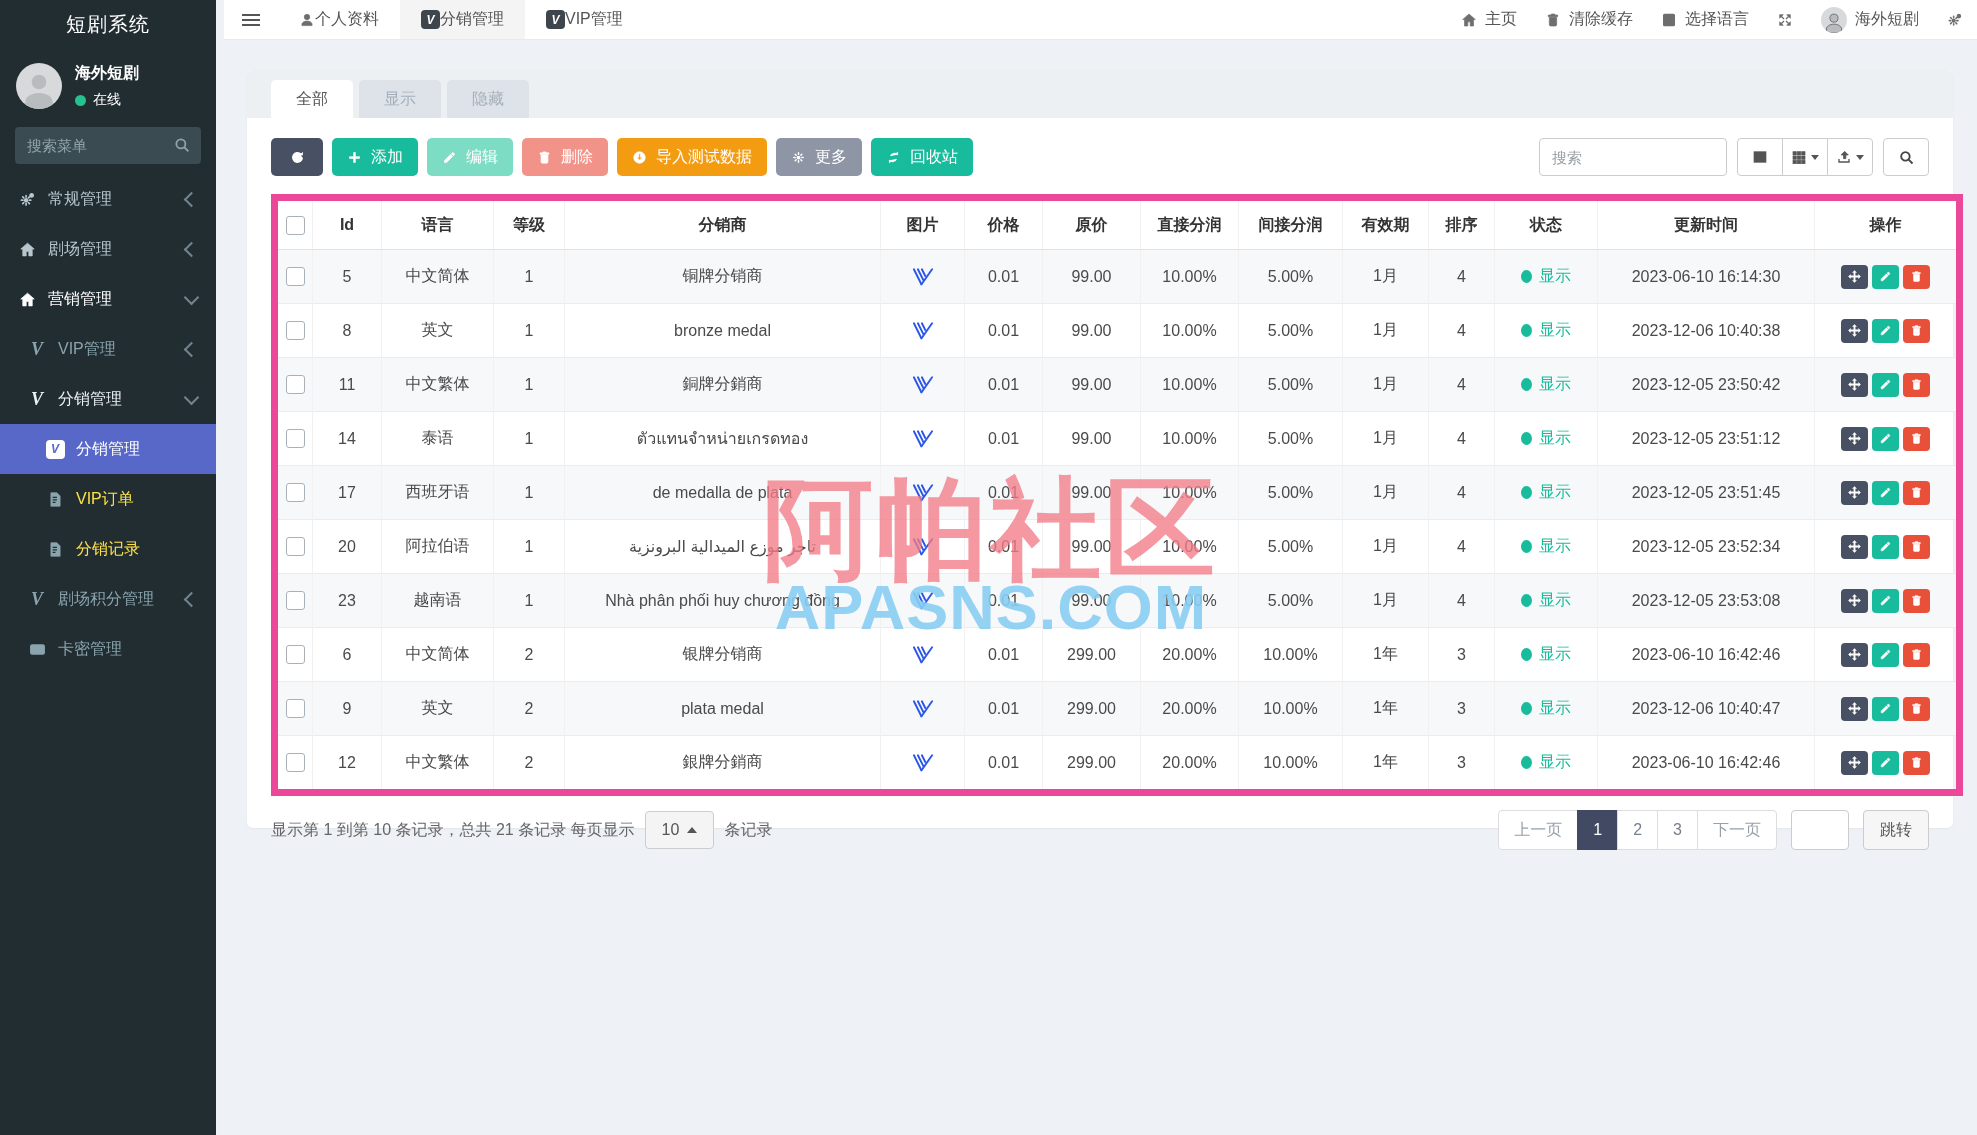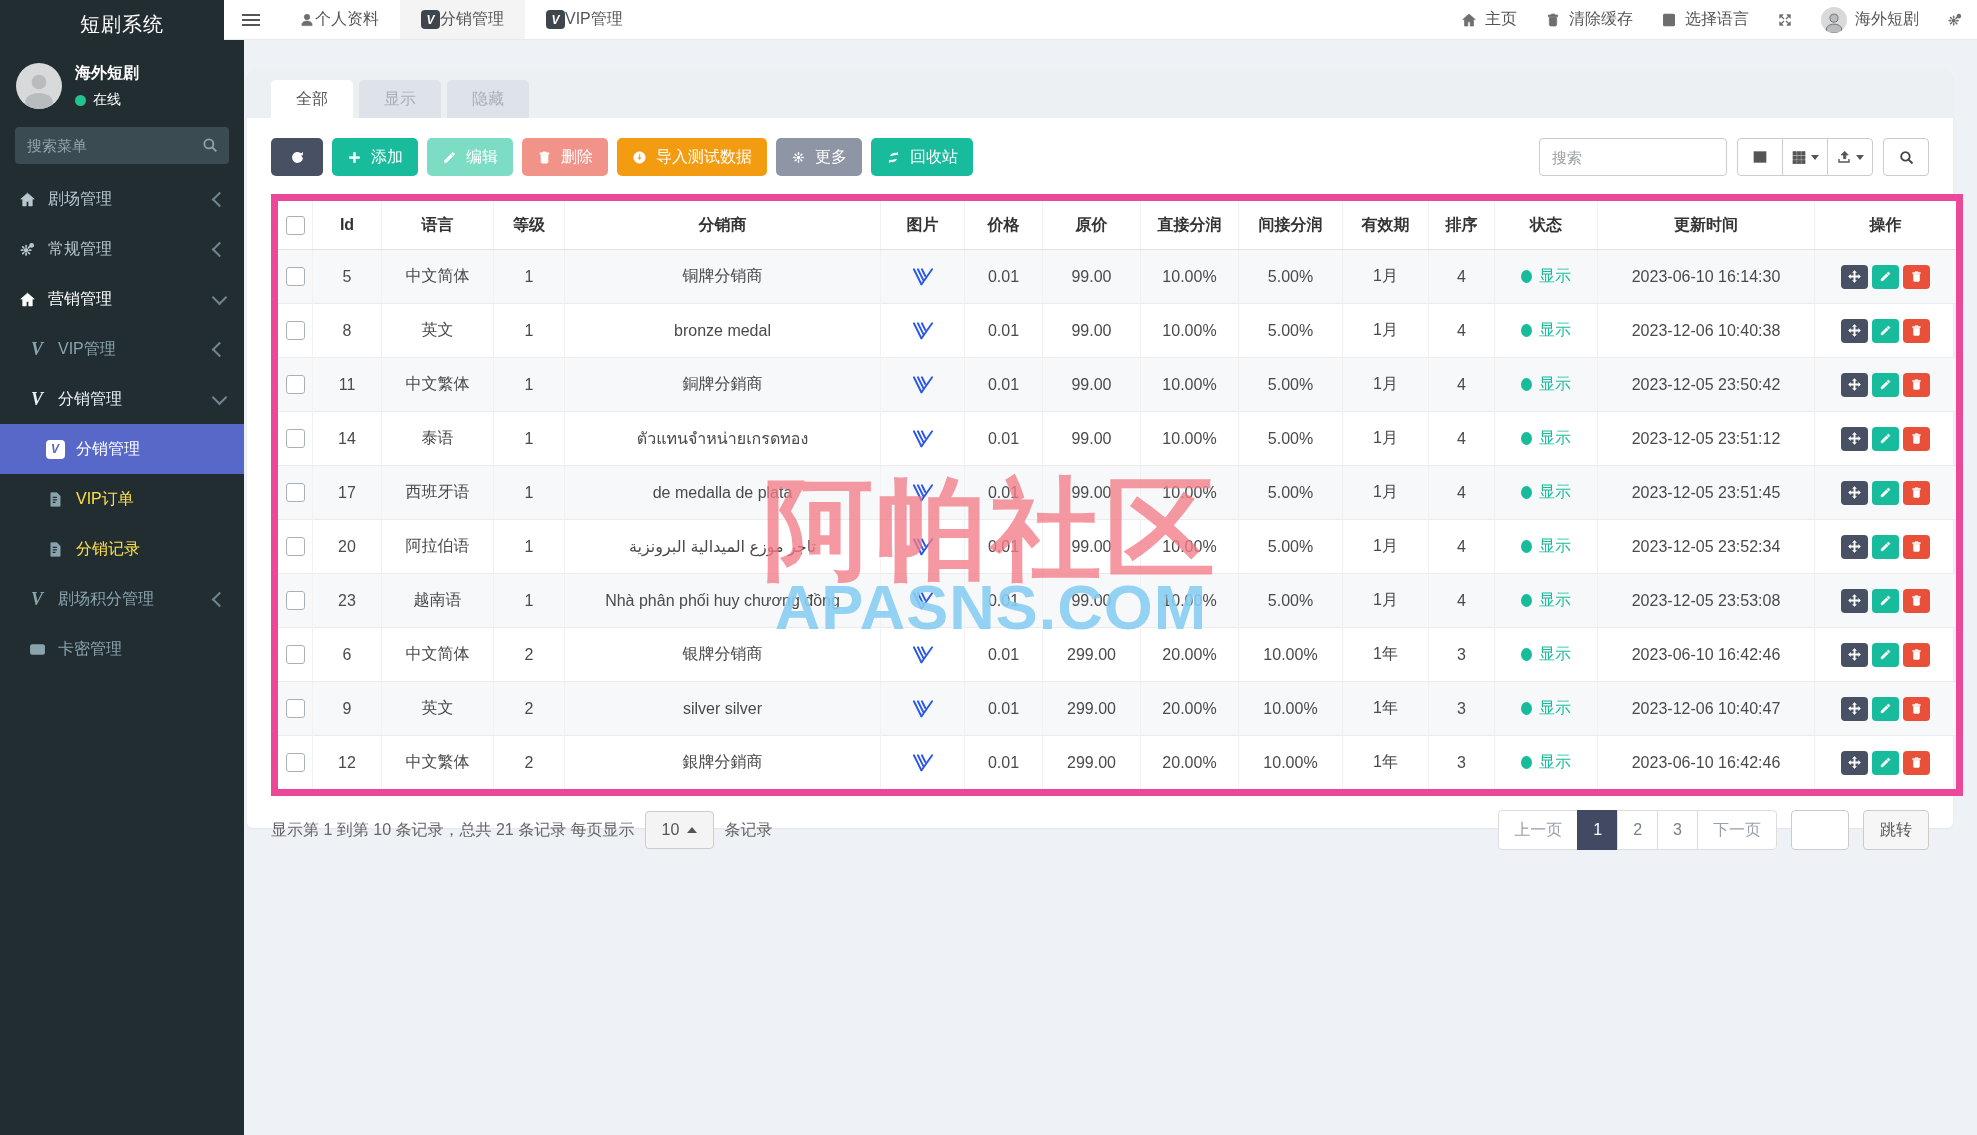--- a/index.html
+++ b/index.html
@@ -1,20 +1,20 @@
 <!DOCTYPE html>
 <html><head>
 <meta charset="utf-8">
 <style>
   html,body{margin:0;padding:0;background:#eef1f5;}
   .page{position:relative;width:1977px;height:1135px;overflow:hidden;background:#eef1f5;
         font-family:"Liberation Sans","DejaVu Sans",sans-serif;color:#333;}
 
   
-  .sidebar{position:absolute;left:0;top:0;bottom:0;width:244px;background:#222d32;color:#b8c7ce;z-index:2;}
+  .sidebar{position:absolute;left:0;top:0;bottom:0;width:216px;background:#222d32;color:#b8c7ce;z-index:2;}
   .brand{height:49px;display:flex;align-items:center;justify-content:center;color:#fff;font-size:20px;letter-spacing:1px;cursor:pointer;}
   .user-panel{display:flex;gap:13px;padding:14px 16px 8px;align-items:center;}
   .avatar{width:46px;height:46px;border-radius:50%;background:#d7d9db;display:flex;align-items:flex-end;justify-content:center;overflow:hidden;}
   .avatar svg{width:40px;height:40px;fill:#b9bcbf;}
   .u-name{color:#fff;font-weight:bold;font-size:16px;margin-bottom:7px;}
   .u-status{display:flex;align-items:center;gap:7px;font-size:14px;color:#fff;}
   .u-dot{width:11px;height:11px;border-radius:50%;background:#23c28e;display:inline-block;}
   .side-search{margin:10px 15px 4px;position:relative;}
   .side-search input{width:100%;box-sizing:border-box;height:37px;background:#3a4b52;border:none;border-radius:4px;
         color:#cfd8dc;padding:0 36px 0 12px;font-size:15px;outline:none;font-family:inherit;}
@@ -162,37 +162,37 @@
         <svg width="18" height="18" viewBox="0 0 24 24" fill="none" stroke="#8fa3ab" stroke-width="2.4">
             <circle cx="10.5" cy="10.5" r="6"></circle>
             <path d="M15 15l5.5 5.5"></path>
           </svg>
       </span>
     </div>
 
     <ul class="menu">
       <li class="mi">
         <span class="micon">
-          <svg viewBox="0 0 24 24">
-              <path d="M12 3l9.5 8.4h-2.8V21h-4.9v-6.2h-3.6V21H5.3v-9.6H2.5z"></path>
-            </svg>
-        </span>
-        <span class="grow">剧场管理</span>
-        <span class="chev left"></span>
-      </li>
-
-      <li class="mi">
-        <span class="micon">
           <svg viewBox="0 0 24 24" fill="none" stroke-width="2.4" stroke-linecap="round">
               <circle cx="10" cy="13" r="3.1" fill="currentColor" stroke="none"></circle>
               <path d="M10 6.4v2M10 17.6v2M3.4 13h2M14.6 13h2M5.3 8.3l1.4 1.4M13.3 16.3l1.4 1.4M5.3 17.7l1.4-1.4M13.3 9.7l1.4-1.4"></path>
               <circle cx="17.8" cy="6.2" r="2.2"></circle>
             </svg>
         </span>
         <span class="grow">常规管理</span>
+        <span class="chev left"></span>
+      </li>
+
+      <li class="mi">
+        <span class="micon">
+          <svg viewBox="0 0 24 24">
+              <path d="M12 3l9.5 8.4h-2.8V21h-4.9v-6.2h-3.6V21H5.3v-9.6H2.5z"></path>
+            </svg>
+        </span>
+        <span class="grow">剧场管理</span>
         <span class="chev left"></span>
       </li>
 
       <li class="mi open">
         <span class="micon">
           <svg viewBox="0 0 24 24">
               <path d="M12 3l9.5 8.4h-2.8V21h-4.9v-6.2h-3.6V21H5.3v-9.6H2.5z"></path>
             </svg>
         </span>
         <span class="grow">营销管理</span>
@@ -783,21 +783,21 @@
                     <svg viewBox="0 0 24 24">
                       <path d="M6.5 8h11v11.2c0 1-.8 1.8-1.8 1.8H8.3c-1 0-1.8-.8-1.8-1.8zM9.5 4.5V3h5v1.5H19V7H5V4.5z"></path>
                     </svg>
                   </span></td>
               </tr>
               <tr>
                 <td><span class="cb"></span></td>
                 <td>9</td>
                 <td>英文</td>
                 <td>2</td>
-                <td>silver silver</td>
+                <td>plata medal</td>
                 <td><span class="vlogo-wrap"><svg viewBox="0 0 26 22">
                       <g stroke="#2b57e8" stroke-width="2.1" fill="none" stroke-linecap="round">
                         <path d="M3 2.5l8.2 16.5"></path>
                         <path d="M7.4 2.5l6 12"></path>
                         <path d="M11.8 2.5l3.7 7.4"></path>
                         <path d="M23 2.5L11.4 19"></path>
                       </g>
                     </svg></span></td>
                 <td>0.01</td>
                 <td>299.00</td>

